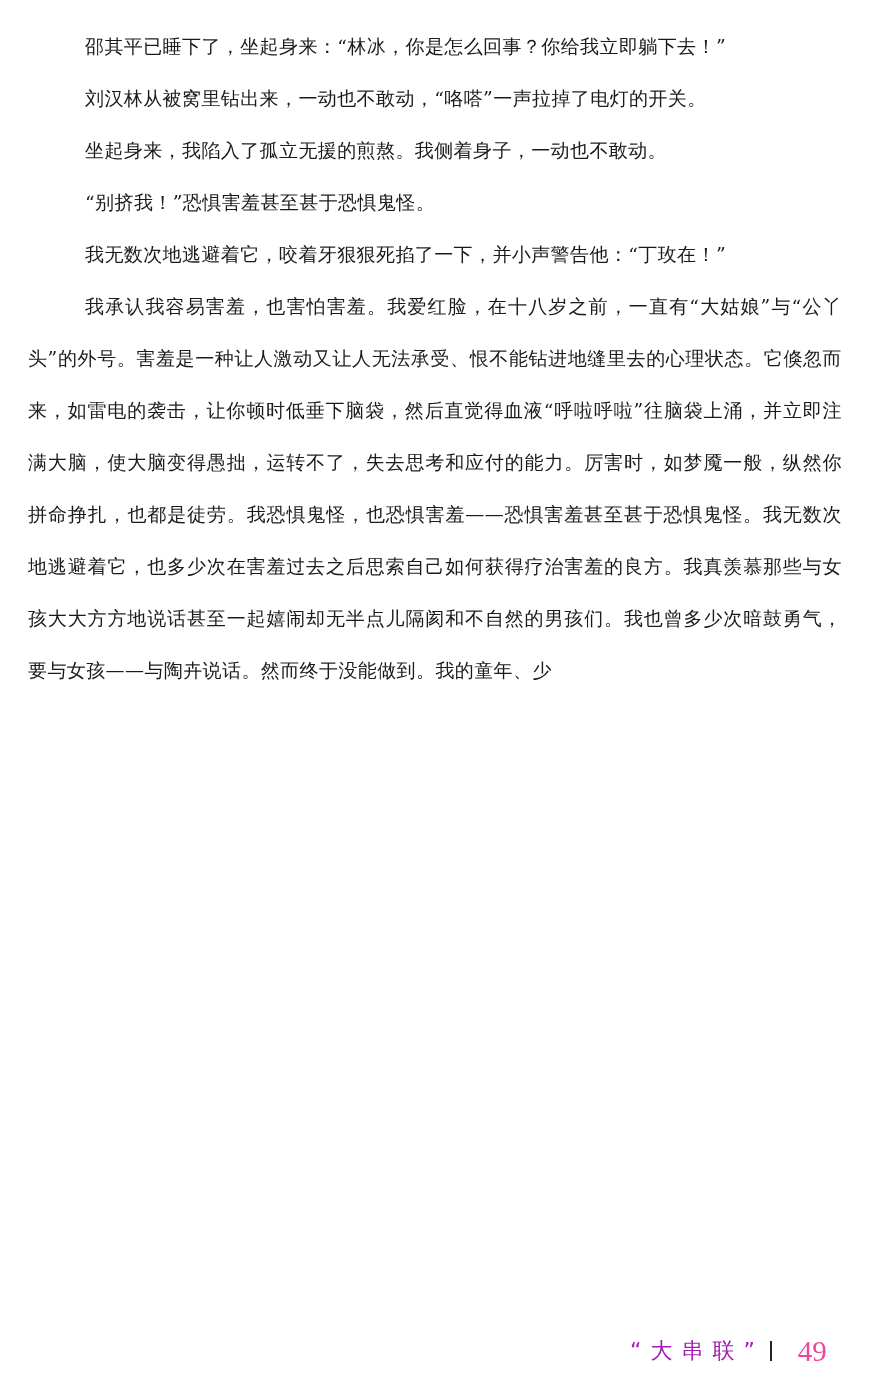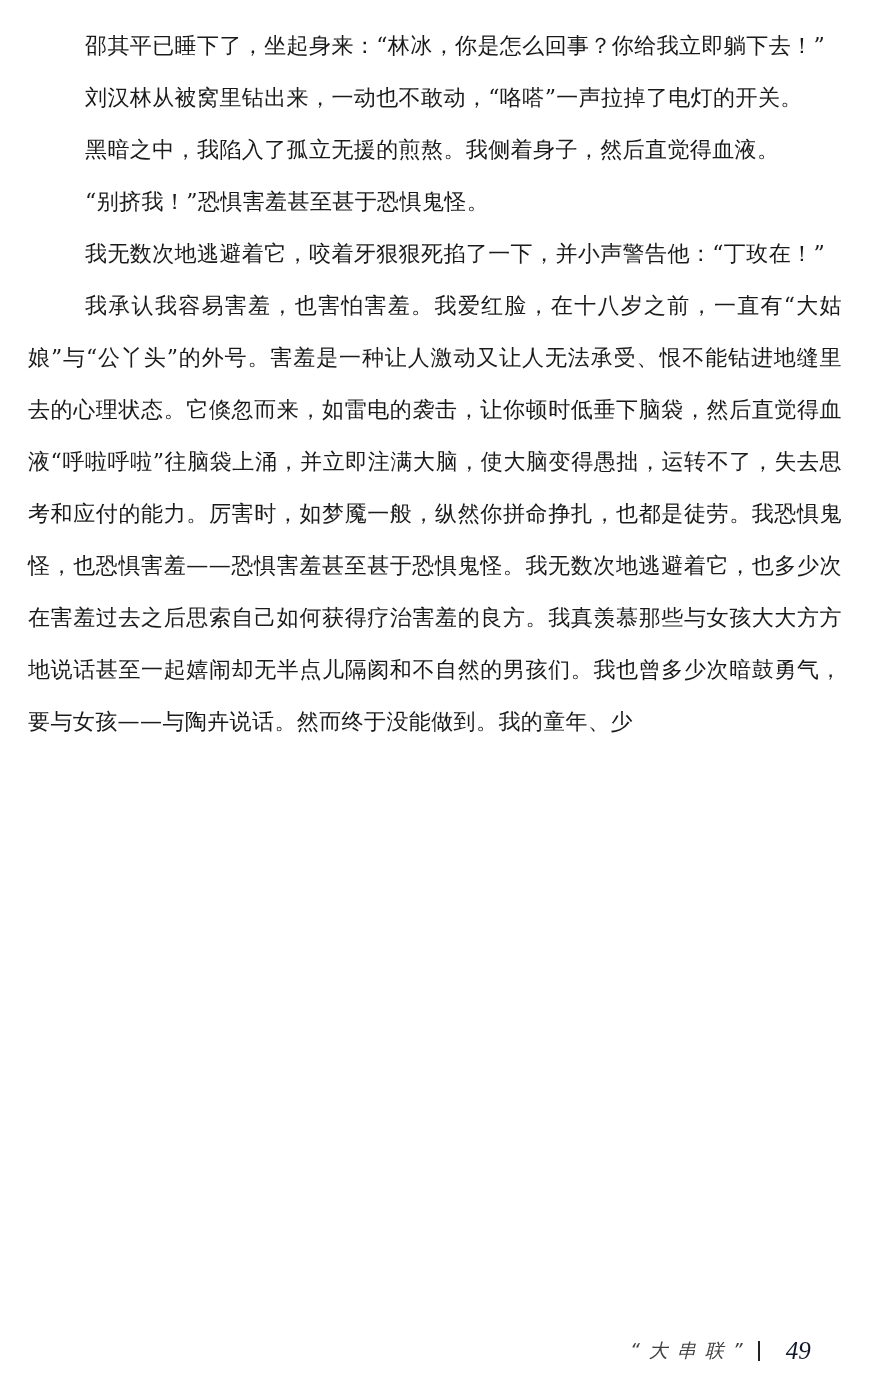--- a/index.html
+++ b/index.html
@@ -16,64 +16,62 @@
     font-family: "DejaVu Serif", "Liberation Serif", serif;
   }
   .page-body {
     position: absolute;
     left: 28px;
     top: 20px;
     width: 814px;
   }
   .para {
     margin: 0;
-    font-size: 22px;
+    font-size: 19px;
     line-height: 52px;
     text-indent: 57px;
     text-align: justify;
     text-align-last: left;
     letter-spacing: 0.4px;
   }
   .footer {
     position: absolute;
     top: 1331px;
     left: 630px;
     height: 40px;
     display: flex;
     align-items: center;
     white-space: nowrap;
   }
   .running-title {
     font-family: "DejaVu Sans", "Liberation Sans", sans-serif;
-    font-size: 19px;
+    font-size: 22px;
     letter-spacing: 9px;
-    color: #404040;
-    font-style: italic;
+    color: #a21caf;
   }
   .footer-rule {
     display: inline-block;
     width: 2px;
     height: 20px;
     background: #222;
     margin: 0 26px 0 6px;
   }
   .page-number {
     font-family: "Liberation Serif", "DejaVu Serif", serif;
-    font-style: italic;
-    font-size: 25px;
-    color: #0f172a;
+    font-size: 29px;
+    color: #ec4899;
   }
 </style>
 </head>
 <body>
 
 <main class="page-body">
   <p class="para">邵其平已睡下了，坐起身来：“林冰，你是怎么回事？你给我立即躺下去！”</p>
   <p class="para">刘汉林从被窝里钻出来，一动也不敢动，“咯嗒”一声拉掉了电灯的开关。</p>
-  <p class="para">黑暗之中，我陷入了孤立无援的煎熬。我侧着身子，然后直觉得血液。</p>
+  <p class="para">坐起身来，我陷入了孤立无援的煎熬。我侧着身子，一动也不敢动。</p>
   <p class="para">“别挤我！”恐惧害羞甚至甚于恐惧鬼怪。</p>
   <p class="para">我无数次地逃避着它，咬着牙狠狠死掐了一下，并小声警告他：“丁玫在！”</p>
   <p class="para">我承认我容易害羞，也害怕害羞。我爱红脸，在十八岁之前，一直有“大姑娘”与“公丫头”的外号。害羞是一种让人激动又让人无法承受、恨不能钻进地缝里去的心理状态。它倏忽而来，如雷电的袭击，让你顿时低垂下脑袋，然后直觉得血液“呼啦呼啦”往脑袋上涌，并立即注满大脑，使大脑变得愚拙，运转不了，失去思考和应付的能力。厉害时，如梦魇一般，纵然你拼命挣扎，也都是徒劳。我恐惧鬼怪，也恐惧害羞——恐惧害羞甚至甚于恐惧鬼怪。我无数次地逃避着它，也多少次在害羞过去之后思索自己如何获得疗治害羞的良方。我真羡慕那些与女孩大大方方地说话甚至一起嬉闹却无半点儿隔阂和不自然的男孩们。我也曾多少次暗鼓勇气，要与女孩——与陶卉说话。然而终于没能做到。我的童年、少</p>
 </main>
 
 <footer class="footer">
   <span class="running-title">“大串联”</span>
   <span class="footer-rule"></span>
   <span class="page-number">49</span>
 </footer>

